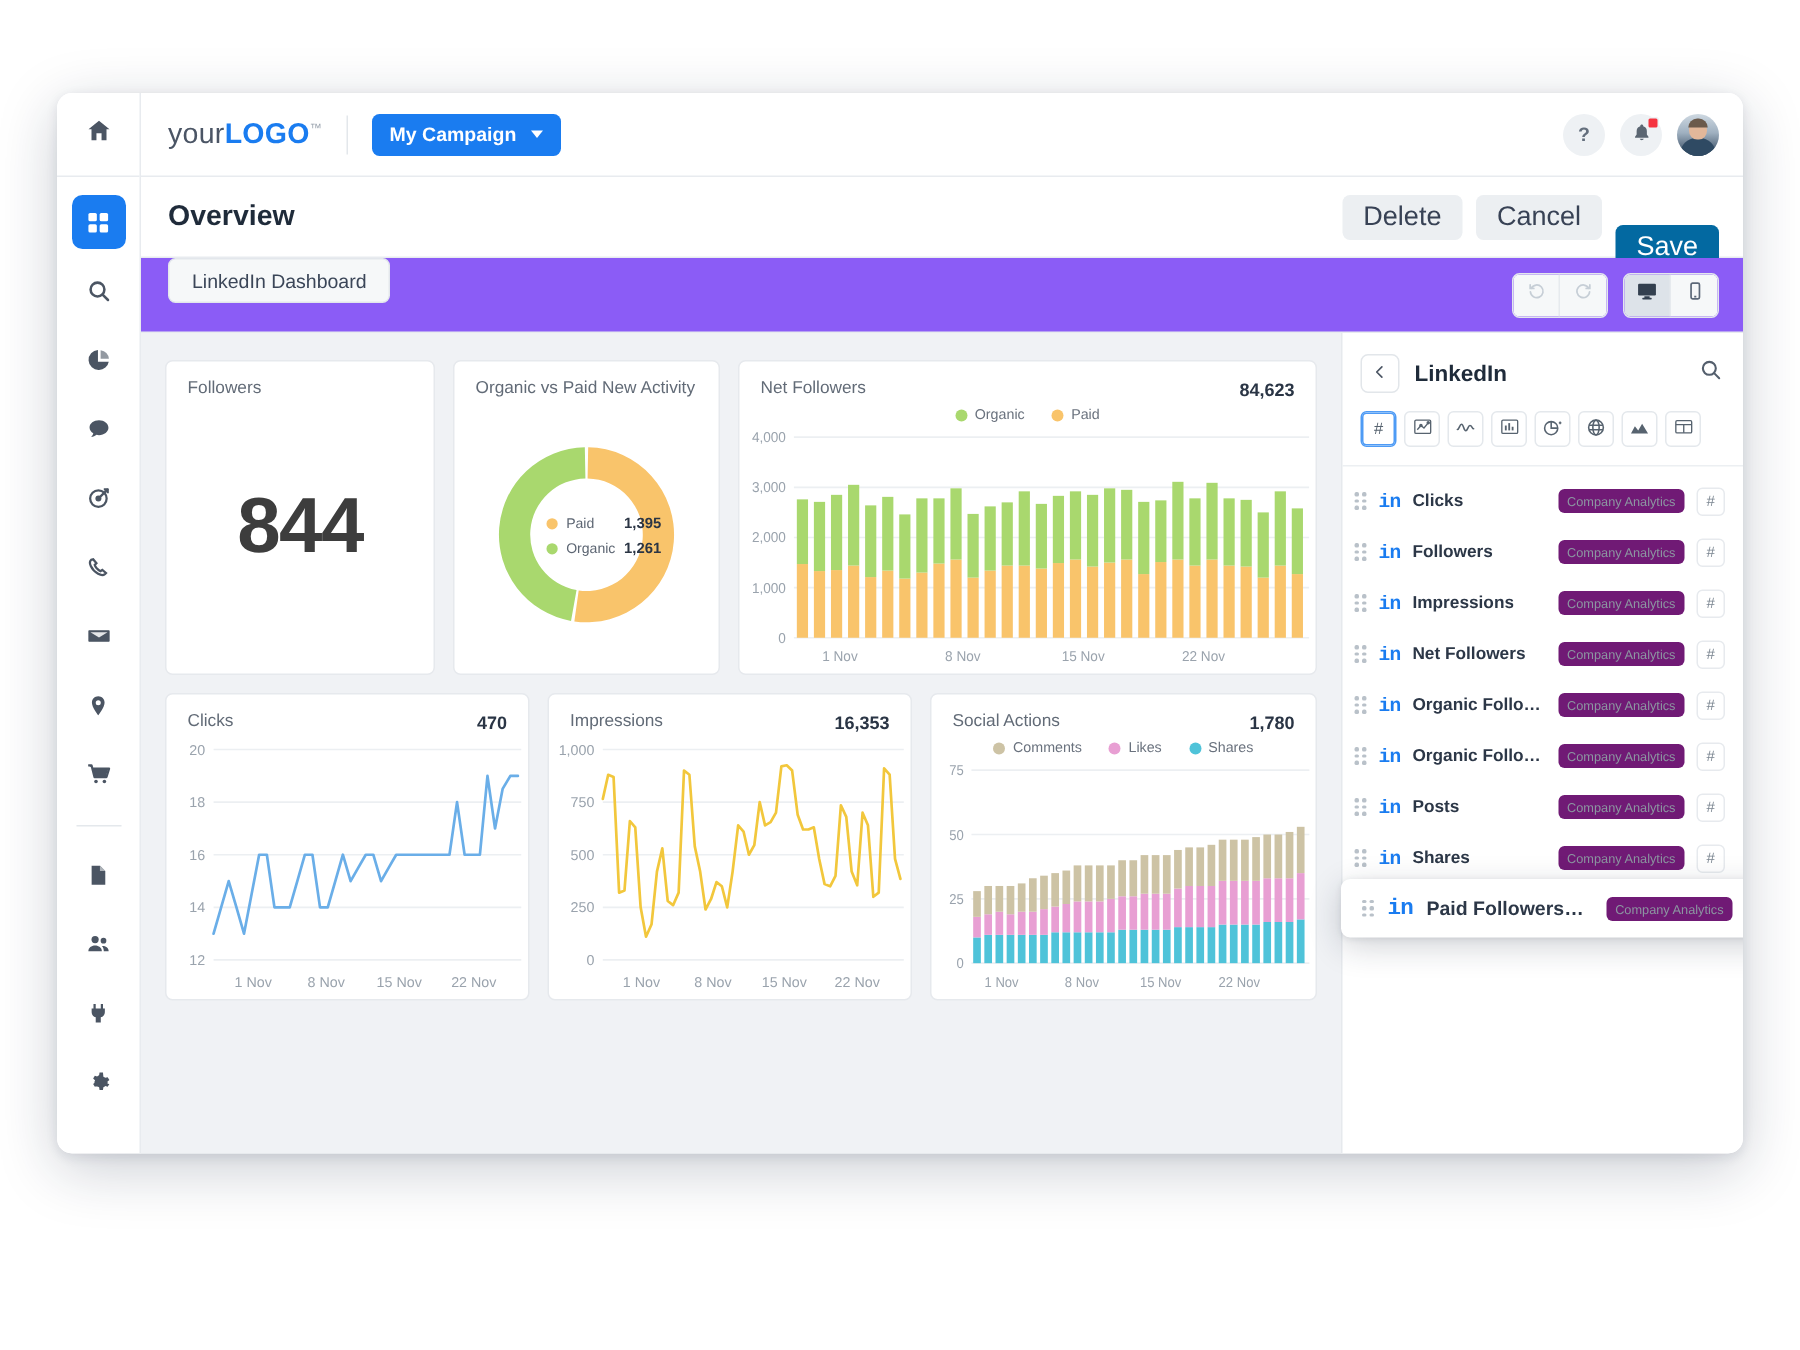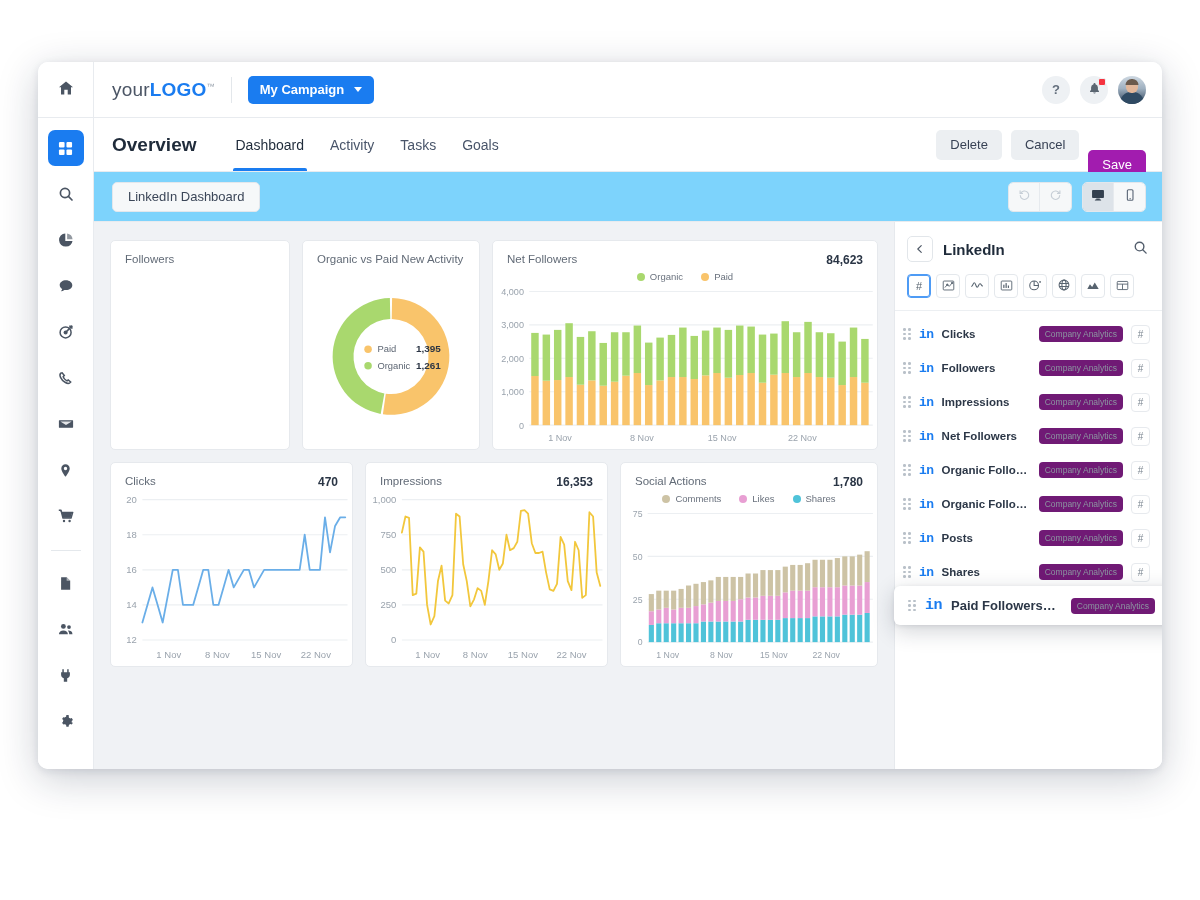--- a/index.html
+++ b/index.html
@@ -107,31 +107,31 @@
     height: 100%; display: flex; align-items: center; position: relative; cursor: pointer;
   }
   .tab.active { color: #1f2b3a; }
   .tab.active:after {
     content: ""; position: absolute; left: 10px; right: 10px; bottom: 0;
     height: 3px; background: #1a7cf0; border-radius: 2px 2px 0 0;
   }
   .nav-actions { margin-left: auto; display: flex; align-items: center; gap: 9px; }
   .btn {
     height: 30px; padding: 11px 14px; border-radius: 5px;
-    font-size: 13px; font-family: inherit; border: none; cursor: pointer;
+    font-size: 18px; font-family: inherit; border: none; cursor: pointer;
     display: inline-flex; align-items: center;
   }
   .btn-grey { background: #eceff2; color: #384255; }
-  .btn-blue { background: #a21caf; color: #fff; margin-top: 40px; }
+  .btn-blue { background: #0369a1; color: #fff; margin-top: 40px; }
 
   
   .subbar {
     height: 50px; flex: 0 0 50px;
-    background: #7dd3fc; border-bottom: 1px solid #e8ebef;
-    display: flex; align-items: center; padding: 0 16px 0 18px;
+    background: #8b5cf6; border-bottom: 1px solid #e8ebef;
+    display: flex; padding: 0 16px 0 18px;
   }
   .dash-tab {
     height: 30px; padding: 0 15px; border: 1px solid #e3e7ec; border-radius: 5px;
     background: #f6f8f9; color: #3b4658; font-size: 13px;
     display: inline-flex; align-items: center; cursor: pointer;
   }
   .subbar-right { margin-left: auto; display: flex; align-items: center; gap: 10px; }
   .seg { display: flex; border: 1px solid #e3e7ec; border-radius: 5px; overflow: hidden; }
   .seg > div {
     width: 31px; height: 28px; display: flex; align-items: center; justify-content: center;
@@ -379,26 +379,20 @@
         <div class="avatar">
           <span class="body"></span>
           <span class="face"></span>
           <span class="hair"></span>
         </div>
       </div>
     </div>
 
     <div class="navbar">
       <div class="page-title">Overview</div>
-      <div class="tabs">
-        <div class="tab active">Dashboard</div>
-        <div class="tab">Activity</div>
-        <div class="tab">Tasks</div>
-        <div class="tab">Goals</div>
-      </div>
       <div class="nav-actions">
         <button class="btn btn-grey">Delete</button>
         <button class="btn btn-grey">Cancel</button>
         <button class="btn btn-blue">Save</button>
       </div>
     </div>
 
     <div class="subbar">
       <div class="dash-tab">LinkedIn Dashboard</div>
       <div class="subbar-right">
@@ -442,20 +436,21 @@
       </div>
     </div>
 
     <div class="body-split">
 
       <div class="canvas">
         <div class="grid-row">
 
           <div class="card card-followers">
             <div class="card-title">Followers</div>
+            <div class="big-number">844</div>
           </div>
 
           <div class="card card-donut">
             <div class="card-title">Organic vs Paid New Activity</div>
             <div class="chartwrap">
               <svg class="chart" viewBox="0 0 150 165" preserveAspectRatio="xMidYMid meet" id="donut-svg">
                   <path d="M 76.07505677438262 26.010320121187924 A 56 56 0 1 1 67.22438148811452 137.45754914128125 L 70.0013880995022 117.65128159082366 A 36 36 0 1 0 75.69110792638882 46.006634363620805 Z" fill="#f9c46b"></path>
                   <path d="M 65.10121896001965 137.11818333293039 A 56 56 0 0 1 73.92494322561734 26.010320121187924 L 74.30889207361115 46.006634363620805 A 36 36 0 0 0 68.63649790286978 117.43311785688383 Z" fill="#a9d86e"></path>
                   <circle cx="53" cy="75" r="3.6" fill="#f9c46b"></circle>
                   <text x="62" y="78" fill="#5d6673" font-size="9" font-family="&quot;Liberation Sans&quot;, sans-serif">Paid</text>

